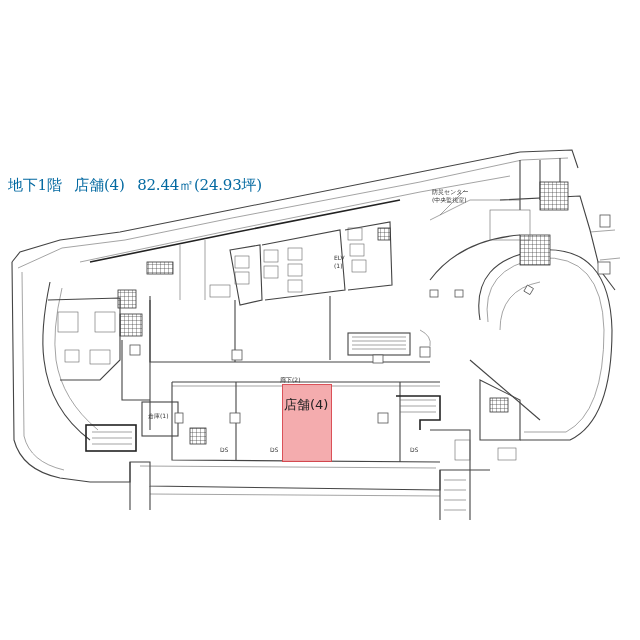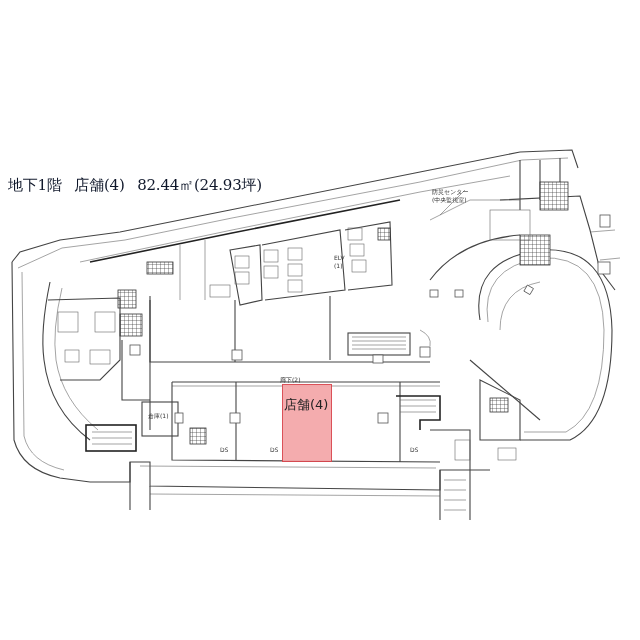--- a/index.html
+++ b/index.html
@@ -1,21 +1,21 @@
 <!DOCTYPE html>
 <html><head>
   <meta charset="utf-8">
   <style>
     html, body { margin: 0; padding: 0; background: #ffffff; }
     body { width: 640px; height: 640px; position: relative; overflow: hidden; font-family: "DejaVu Serif", serif; }
     #plan { position: absolute; left: 0; top: 0; width: 640px; height: 640px; }
     .title {
       position: absolute; left: 8px; top: 176px;
       font-family: "DejaVu Serif", "Liberation Serif", serif;
-      font-size: 15px; color: #0f172a; white-space: nowrap; letter-spacing: -0.2px;
+      font-size: 15px; color: #0369a1; white-space: nowrap; letter-spacing: -0.2px;
     }
     .title span { margin-right: 8px; }
     .unit-label {
       position: absolute; left: 284px; top: 396px;
       font-family: "DejaVu Sans", "Liberation Sans", sans-serif;
       font-size: 13px; color: #222; white-space: nowrap;
     }
     .small-label {
       position: absolute; font-family: "DejaVu Sans", sans-serif;
       font-size: 6px; color: #333; white-space: nowrap; line-height: 1.3;

